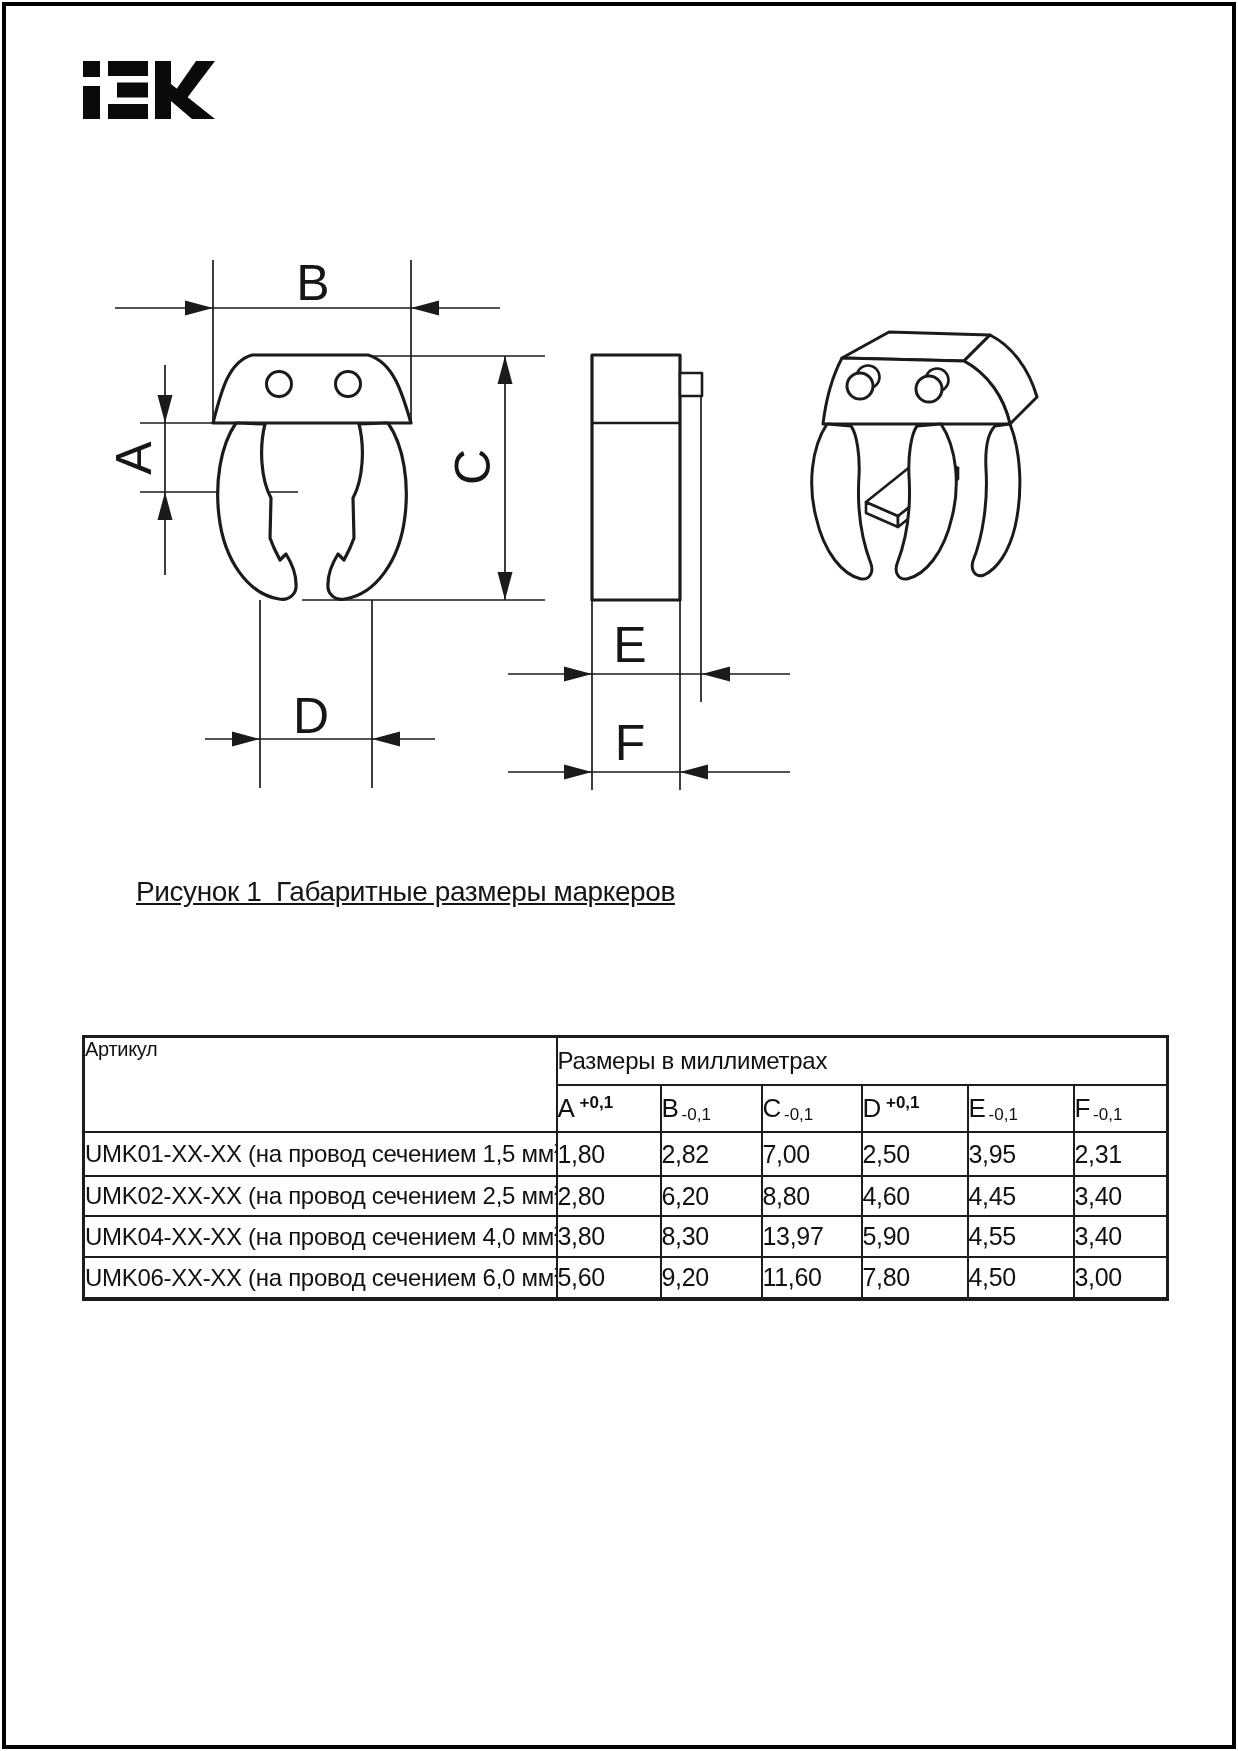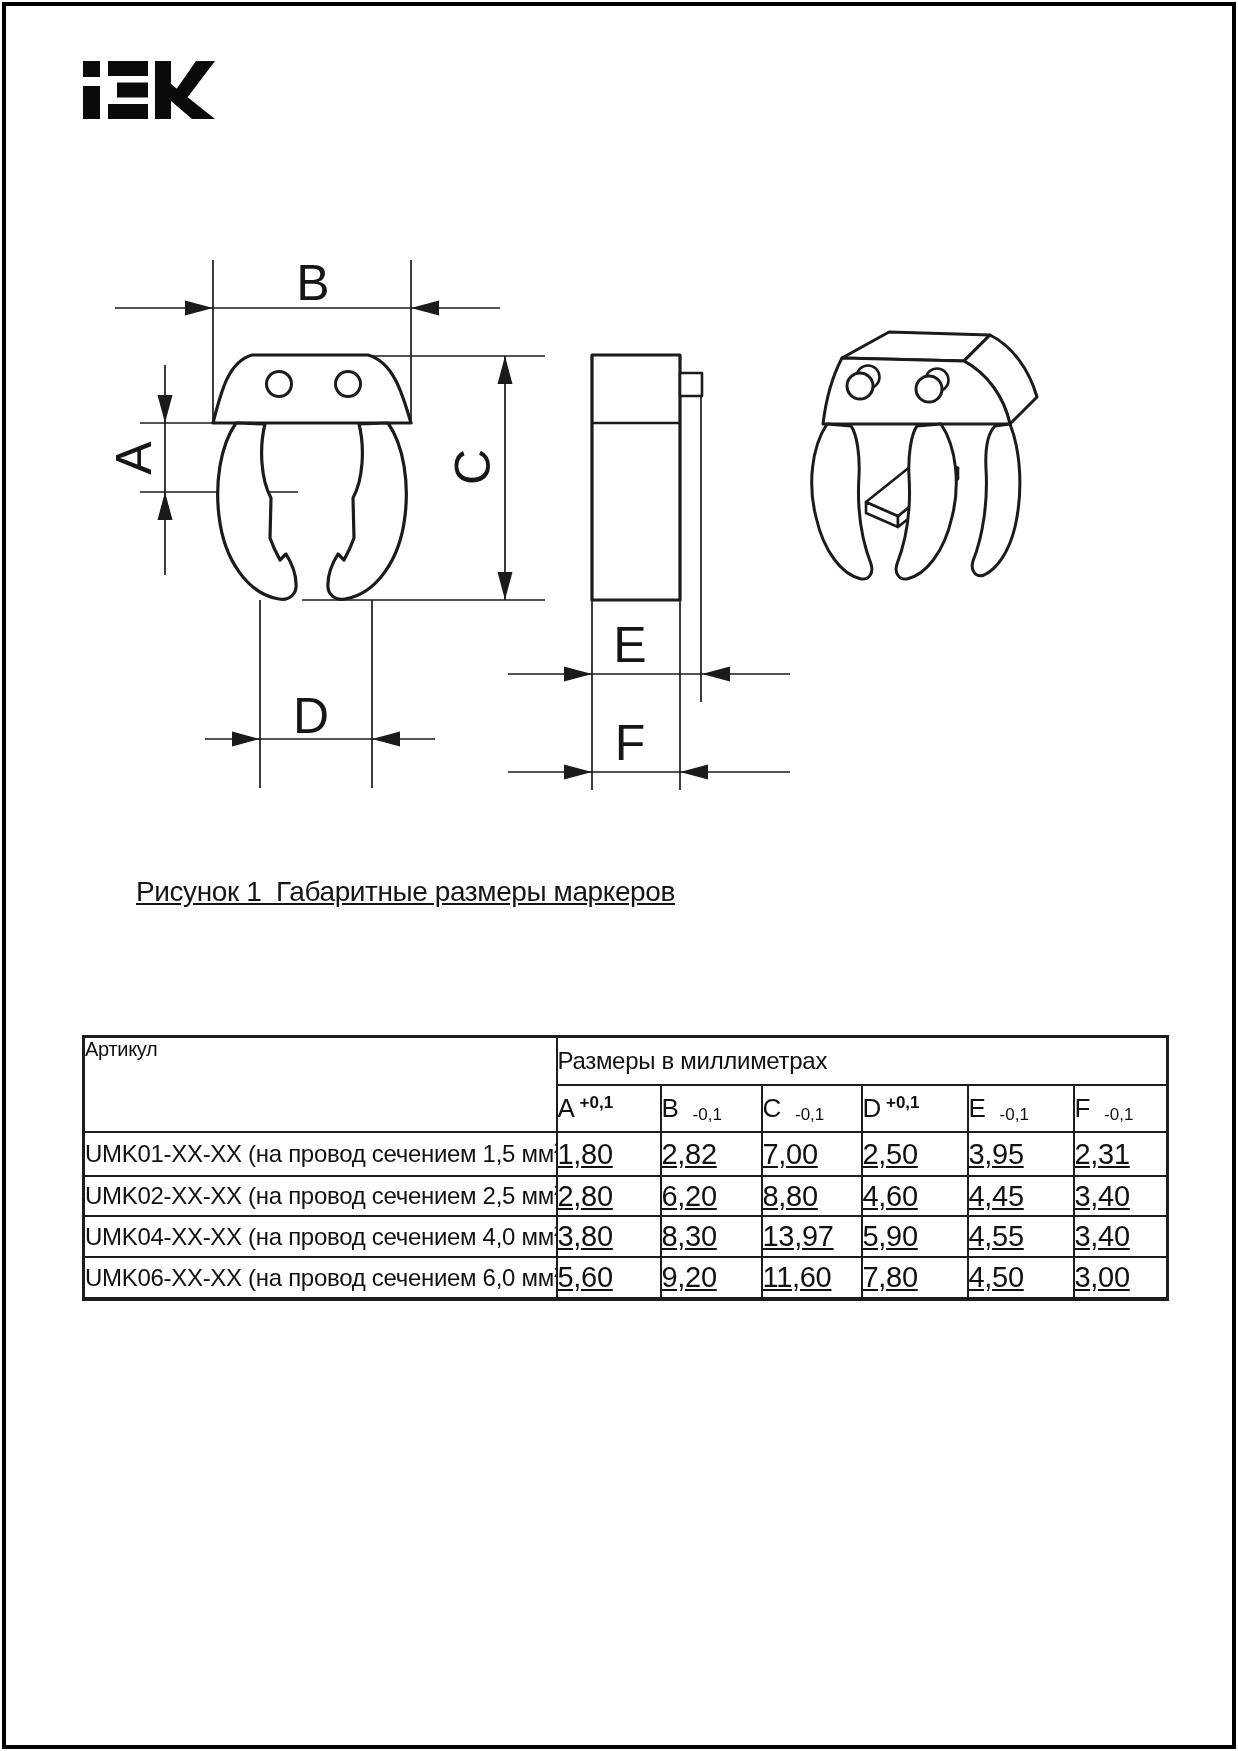--- a/index.html
+++ b/index.html
@@ -11,23 +11,23 @@
   .dim-label{font-family:"Liberation Sans",sans-serif;font-size:50px;fill:#161616;}
   .caption{position:absolute;left:136px;top:876px;font-size:28px;letter-spacing:-0.4px;white-space:pre;color:#151515;text-decoration:underline;}
   .spec-table{position:absolute;left:82px;top:1035px;border-collapse:collapse;table-layout:fixed;width:1084px;letter-spacing:-0.3px;}
   .spec-table td,.spec-table th{border:2px solid #1c1c1c;padding:0;font-weight:normal;text-align:left;overflow:hidden;}
   .spec-table{border:3px solid #1c1c1c;border-top-width:3px;border-bottom-width:4px;}
   .th-article{vertical-align:top;padding:10px 6px 0 14px;font-size:20px;font-weight:bold;}
   .th-sizes{vertical-align:middle;padding-left:19px;font-size:24px;font-weight:bold;height:46px;}
   .th-dim{vertical-align:middle;padding-left:10px;font-size:26px;height:45px;white-space:nowrap;}
   .tol{font-size:17px;letter-spacing:0;}
   .tol-sup{position:relative;top:-9px;margin-left:5px;font-weight:bold;}
-  .tol-sub{position:relative;top:3px;margin-left:14px;text-align:right;}
+  .tol-sub{position:relative;top:3px;margin-left:3px;text-align:right;}
   .td-article{font-size:24px;padding-left:14px;vertical-align:middle;white-space:nowrap;}
-  .td-val{font-size:29px;text-align:center;padding-right:18px;vertical-align:middle;text-decoration:underline;}
+  .td-val{font-size:25px;text-align:center;padding-right:18px;vertical-align:middle;}
   .row-h1{height:44px;}.row-h2{height:40px;}.row-h3{height:41px;}.row-h4{height:42px;}
   .sup2{font-size:15px;position:relative;top:-9px;}
 </style>
 </head>
 <body>
 
 <div class="page-border"></div>
 
 <svg class="logo" viewBox="83 58 135 64" aria-hidden="false">
   <g fill="#0a0a0a">

